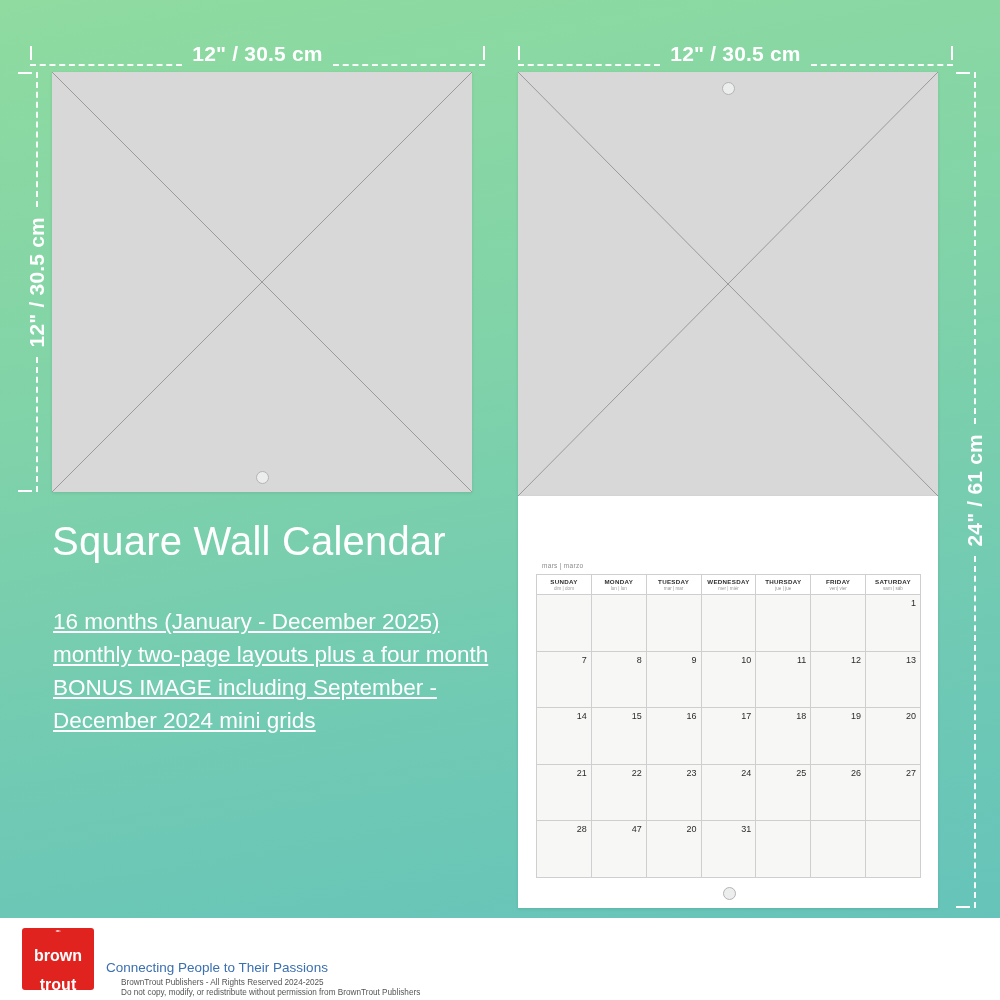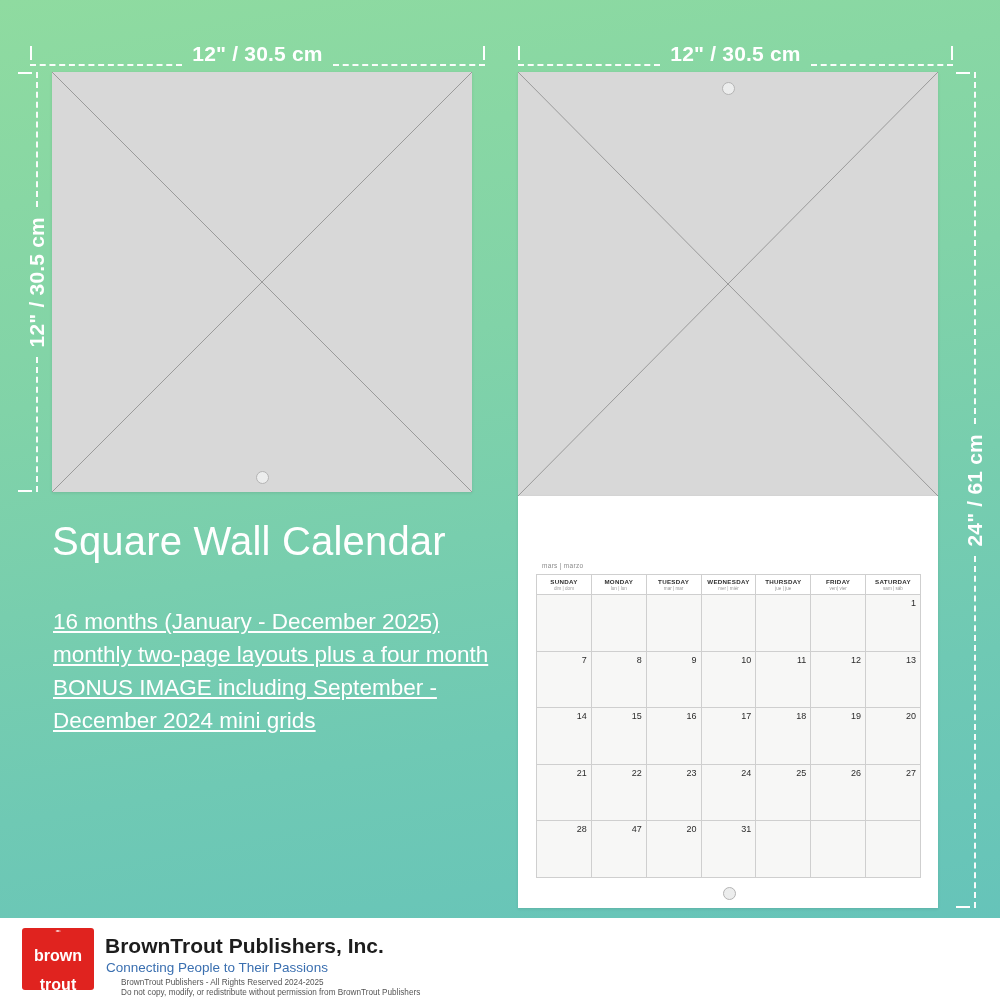--- a/index.html
+++ b/index.html
@@ -509,19 +509,18 @@
   <div id="logo-box">
     <svg class="fish" width="50" height="16" viewBox="0 0 50 16">
       <path d="M4 8 C12 1, 34 1, 42 8 C34 15, 12 15, 4 8 Z" fill="#ffffff"></path>
       <path d="M42 8 L49 3 L47 8 L49 13 Z" fill="#ffffff"></path>
       <circle cx="12" cy="6.5" r="1.3" fill="#e0231f"></circle>
       <path d="M20 2 L26 0.5 L24 3.5 Z" fill="#ffffff"></path>
     </svg>
     <div class="logo-txt">brown</div>
     <div class="logo-txt">trout</div>
   </div>
-  <div id="pub-name">BrownTrout Publishers, Inc.</div>
   <div id="tagline">Connecting People to Their Passions</div>
   <div id="legal">
     <div>BrownTrout Publishers - All Rights Reserved 2024-2025</div>
     <div>Do not copy, modify, or redistribute without permission from BrownTrout Publishers</div>
   </div>
 </div>
 
 </body></html>

